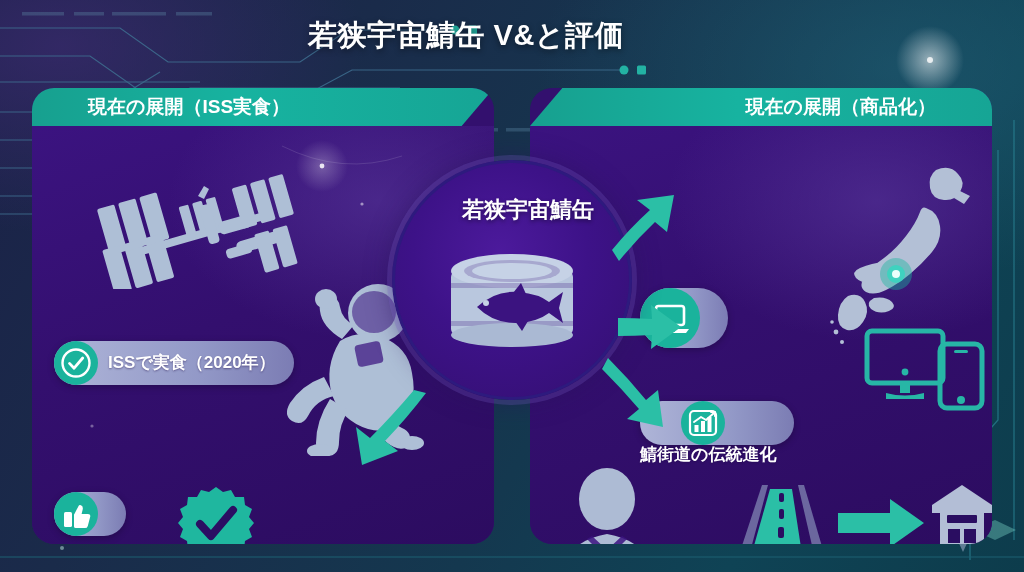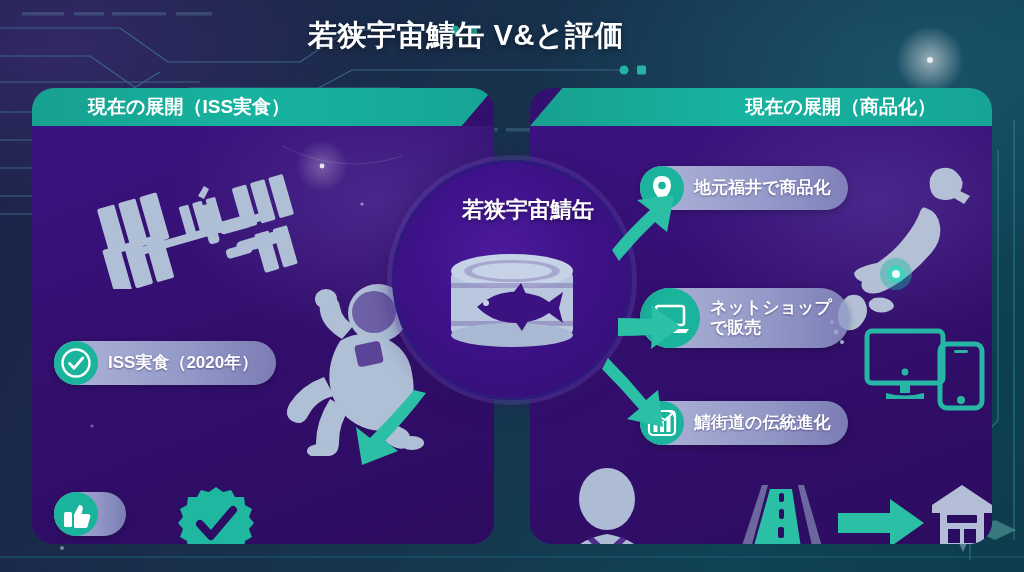--- a/index.html
+++ b/index.html
@@ -272,21 +272,21 @@
         <path d="M23 40 l11 12 l22 -26" stroke="#2b0e63" stroke-width="8" fill="none" stroke-linecap="round" stroke-linejoin="round"></path>
       </svg>
 
       <div class="pill" style="left:22px; top:215px;">
         <div class="pill-icon">
           <svg viewBox="0 0 44 44" width="44" height="44">
             <circle cx="22" cy="22" r="13.5" fill="none" stroke="#ffffff" stroke-width="2.4"></circle>
             <path d="M15.5 22.4 l4.6 4.8 l8.6 -10.2" stroke="#ffffff" stroke-width="2.8" fill="none" stroke-linecap="round" stroke-linejoin="round"></path>
           </svg>
         </div>
-        <div class="pill-text">ISS実食（2020年）</div>
+        <div class="pill-text">ISSで実食（2020年）</div>
       </div>
 
       <div class="pill big" style="left:22px; top:366px;">
         <div class="pill-icon">
           <svg viewBox="0 0 44 44" width="44" height="44">
             <rect x="10" y="20" width="8" height="15" rx="1.6" fill="#ffffff"></rect>
             <path d="M20 20 L20 34.5 q 0 1.6 1.8 1.6 l9.2 0 q 2.2 0 2.8 -2.2 l2.4 -9.2 q 0.6 -2.6 -2.2 -2.6 l-6.4 0 l1.1 -4.6 q 0.7 -3.2 -1.8 -4.2 q -1.7 -0.7 -2.6 1.1 l-3.4 6.6 q -0.6 1.2 -0.9 1.5 z" fill="#ffffff"></path>
           </svg>
         </div>
       </div>
@@ -378,43 +378,32 @@
         </g>
         <g fill="#2a0d61">
           <rect x="229" y="44" width="30" height="8" rx="1"></rect>
           <rect x="230" y="58" width="12" height="14"></rect>
           <rect x="246" y="58" width="12" height="14"></rect>
           <rect x="230" y="76" width="12" height="12"></rect>
           <rect x="246" y="76" width="12" height="12"></rect>
         </g>
       </svg>
 
-      <div class="pill" style="left:110px; top:40px;">
-        <div class="pill-icon">
-          <svg viewBox="0 0 44 44" width="44" height="44">
-            <path d="M22 10 q 9 0 9 9.5 q 0 8 -9 15.5 q -9 -7.5 -9 -15.5 q 0 -9.5 9 -9.5 z" fill="#ffffff"></path>
-            <circle cx="22" cy="19.5" r="3.8" fill="#1ab39c"></circle>
-          </svg>
-        </div>
-        <div class="pill-text">地元福井で商品化</div>
-      </div>
 
       <div class="pill two-line" style="left:110px; top:162px;">
         <div class="pill-icon">
           <svg viewBox="0 0 60 60" width="60" height="60">
             <rect x="16" y="18" width="28" height="19" rx="2.5" fill="none" stroke="#ffffff" stroke-width="2.6"></rect>
             <path d="M11 41 l38 0 l-3 4 l-32 0 z" fill="#ffffff"></path>
             <rect x="25" y="42" width="10" height="2" rx="1" fill="#1ab39c"></rect>
           </svg>
         </div>
-        <div class="pill-text">ネットショップ
-で販売</div>
       </div>
 
-      <div class="pill" style="left:110px; top:275px;">
+      <div class="pill" style="left:110px; top:275px;flex-direction:column;">
         <div class="pill-icon">
           <svg viewBox="0 0 44 44" width="44" height="44">
             <rect x="9" y="10" width="26" height="24" rx="4" fill="none" stroke="#ffffff" stroke-width="2.2"></rect>
             <rect x="13.5" y="24" width="4" height="7" fill="#ffffff"></rect>
             <rect x="20" y="20" width="4" height="11" fill="#ffffff"></rect>
             <rect x="26.5" y="16" width="4" height="15" fill="#ffffff"></rect>
             <path d="M13 21 l7 -5 l5 3 l8 -7" stroke="#ffffff" stroke-width="2" fill="none" stroke-linecap="round" stroke-linejoin="round"></path>
             <path d="M30 11 l4 0 l0 4" stroke="#ffffff" stroke-width="2" fill="none" stroke-linecap="round" stroke-linejoin="round"></path>
           </svg>
         </div>

